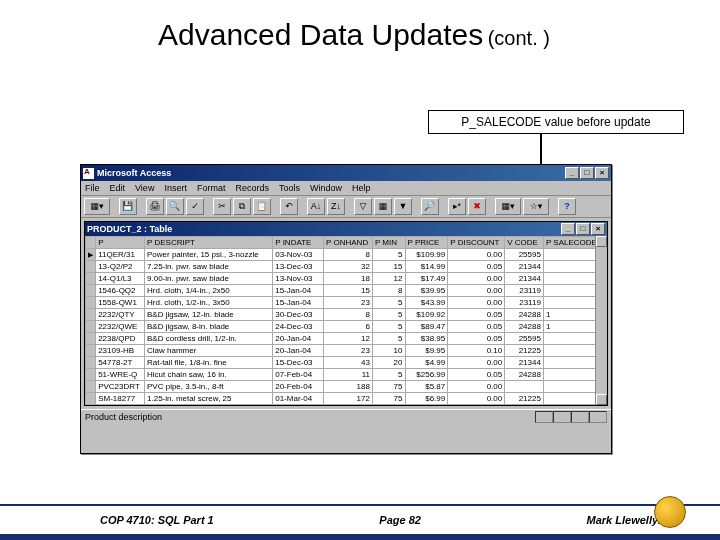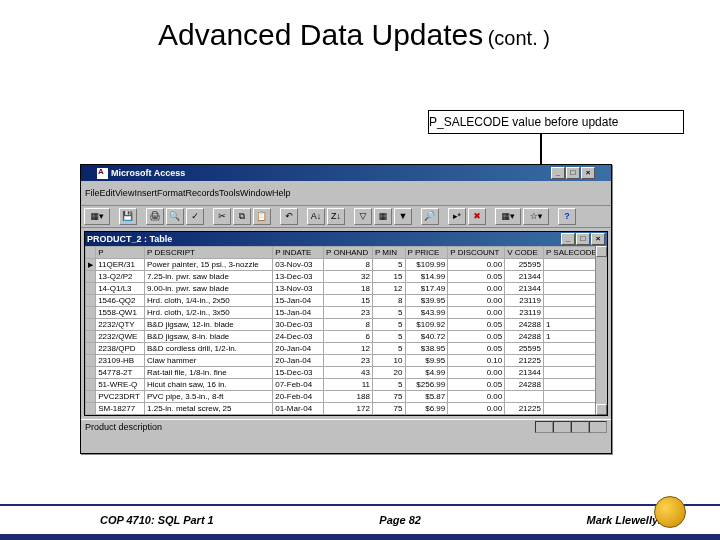--- a/index.html
+++ b/index.html
@@ -28,21 +28,21 @@
   .title-cont { font-size: 20px; color: #000; }
   .callout {
     position: absolute;
     top: 110px;
     left: 428px;
     width: 256px;
     height: 24px;
     background: #fff;
     border: 1.5px solid #000;
     font-size: 12px;
-    text-align: left;
+    text-align: center;
     line-height: 22px;
   }
   .callout-line {
     position: absolute;
     left: 540px;
     top: 134px;
     width: 1.5px;
     height: 174px;
     background: #000;
   }
@@ -66,21 +66,21 @@
     font-family: "MS Sans Serif", Tahoma, sans-serif;
     font-size: 9px;
     box-shadow: 1px 1px 0 #888;
   }
   .title-bar {
     height: 16px;
     background: linear-gradient(to right, #0a246a, #3a6ea5);
     color: #fff;
     display: flex;
     align-items: center;
-    padding: 0 16px;
+    padding: 0 2px;
     font-size: 9px;
     font-weight: bold;
   }
   .title-bar .icon {
     width: 11px; height: 11px;
     background: #fff;
     margin-right: 3px;
     display: inline-block;
     position: relative;
   }
@@ -91,24 +91,25 @@
   .win-buttons { display: flex; gap: 1px; }
   .win-btn {
     width: 14px; height: 12px;
     background: #c0c0c0;
     border: 1px solid #fff;
     border-right-color: #555; border-bottom-color: #555;
     font-size: 8px; line-height: 10px; text-align: center;
     color:#000;
   }
   .menu-bar {
-    height: 25px;
+    height: 15px;
     background: #c0c0c0;
     padding: 0 4px;
     display: flex;
+    gap: 10px;
     align-items: center;
     font-size: 9px;
     border-bottom: 1px solid #888;
   }
   .menu-bar span { color: #000; }
   .toolbar {
     height: 22px;
     background: #c0c0c0;
     display: flex;
     align-items: center;
@@ -377,21 +378,21 @@
                 <td class="num">24288</td>
                 <td>1</td>
               </tr>
               <tr>
                 <td class="row-head"></td>
                 <td>2232/QWE</td>
                 <td>B&amp;D jigsaw, 8-in. blade</td>
                 <td>24-Dec-03</td>
                 <td class="num">6</td>
                 <td class="num">5</td>
-                <td class="num">$40.72</td>
+                <td class="num">$89.47</td>
                 <td class="num">0.05</td>
                 <td class="num">24288</td>
                 <td>1</td>
               </tr>
               <tr>
                 <td class="row-head"></td>
                 <td>2238/QPD</td>
                 <td>B&amp;D cordless drill, 1/2-in.</td>
                 <td>20-Jan-04</td>
                 <td class="num">12</td>

